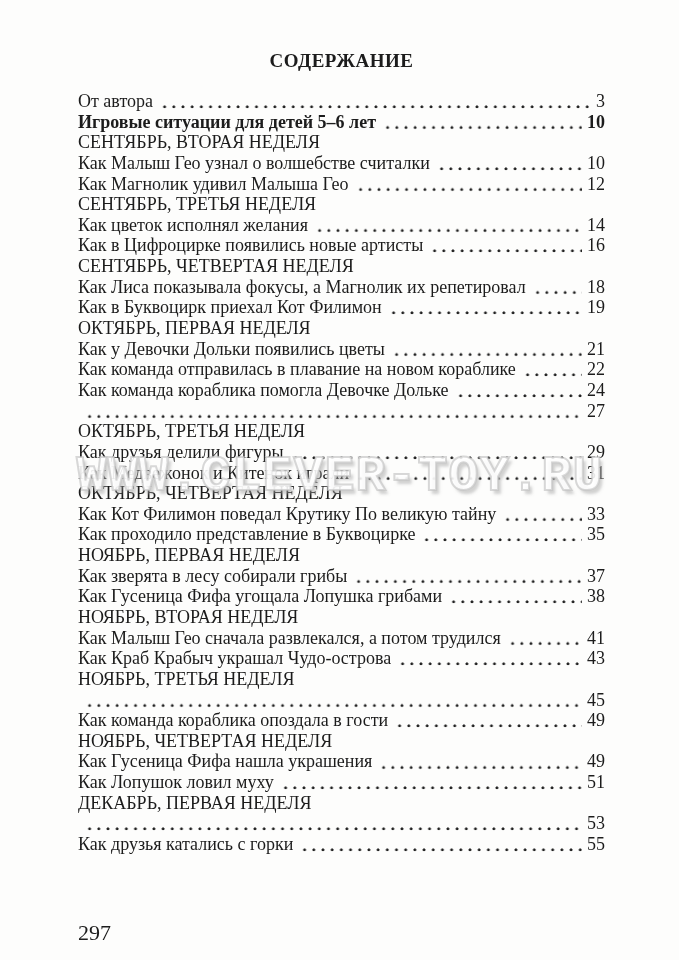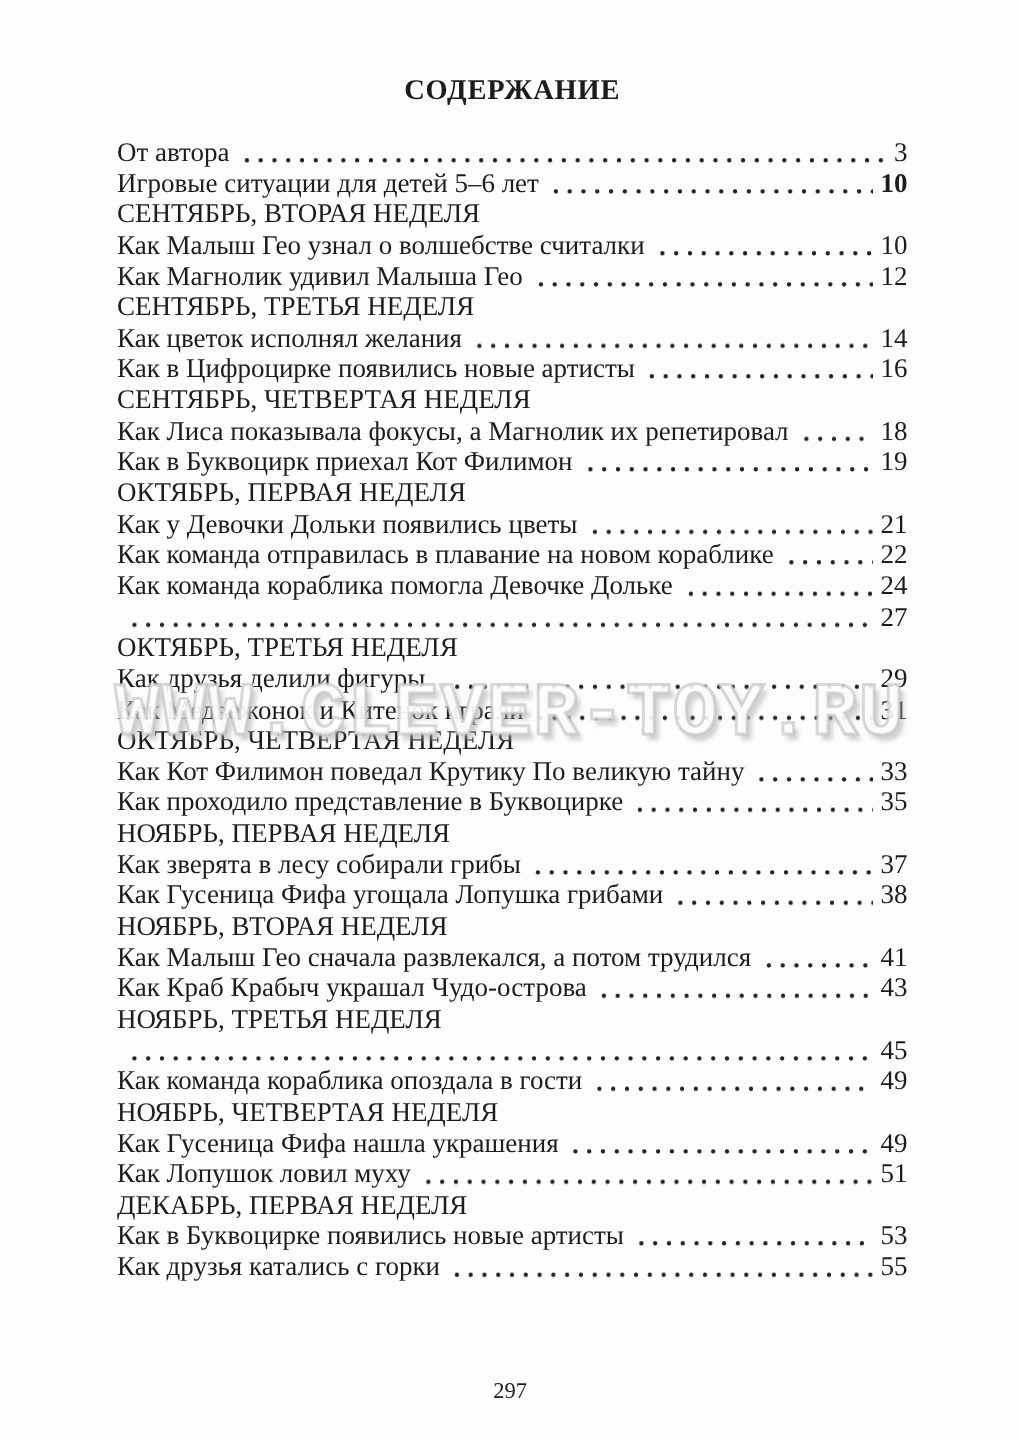--- a/index.html
+++ b/index.html
@@ -28,28 +28,28 @@
     letter-spacing: 0.5px;
   }
   .toc {
     position: absolute;
     top: 91px;
     left: 78px;
     width: 527px;
   }
   .row {
     display: flex;
-    align-items: center;
+    align-items: flex-end;
     height: 20.65px;
     line-height: 20.65px;
     font-size: 18px;
     white-space: nowrap;
   }
   .row .label { flex: 0 0 auto; }
-  .row.entry-bold .label { font-weight: normal; }
+  .row.entry-bold .label { font-weight: bold; }
   .row.entry-bold .num { font-weight: bold; }
   .dots {
     flex: 1 1 auto;
     min-width: 10px;
     align-self: stretch;
     margin-left: 7px;
     margin-right: 5px;
     background-image: radial-gradient(circle at 4.6px 15.6px, #222222 1.15px, rgba(0,0,0,0) 1.7px);
     background-size: 9.2px 20.65px;
     background-repeat: repeat-x;
@@ -73,22 +73,22 @@
     color: rgba(255, 255, 255, 0.88);
     -webkit-text-stroke: 2px rgba(195, 195, 195, 0.65);
     text-shadow: 3px 4px 3px rgba(165, 165, 165, 0.5);
     pointer-events: none;
   }
   .page-number {
     position: absolute;
     top: 920px;
     left: 78px;
     width: 524px;
-    text-align: center;
-    font-size: 15px;
+    text-align: left;
+    font-size: 22px;
   }
 </style>
 </head>
 <body>
 
 <div class="page">
   <h1 class="toc-title">СОДЕРЖАНИЕ</h1>
   <div class="toc">
       <div class="row entry">
         <span class="label">От автора</span>
@@ -235,21 +235,20 @@
       </div>
       <div class="row entry">
         <span class="label">Как Лопушок ловил муху</span>
         <span class="dots"></span>
         <span class="num">51</span>
       </div>
       <div class="row header">
         <span class="label">ДЕКАБРЬ, ПЕРВАЯ НЕДЕЛЯ</span>
       </div>
       <div class="row entry">
-        <span class="label">Как в Буквоцирке появились новые артисты</span>
         <span class="dots"></span>
         <span class="num">53</span>
       </div>
       <div class="row entry">
         <span class="label">Как друзья катались с горки</span>
         <span class="dots"></span>
         <span class="num">55</span>
       </div>
     </div>
   <div class="watermark">WWW.CLEVER-TOY.RU</div>

